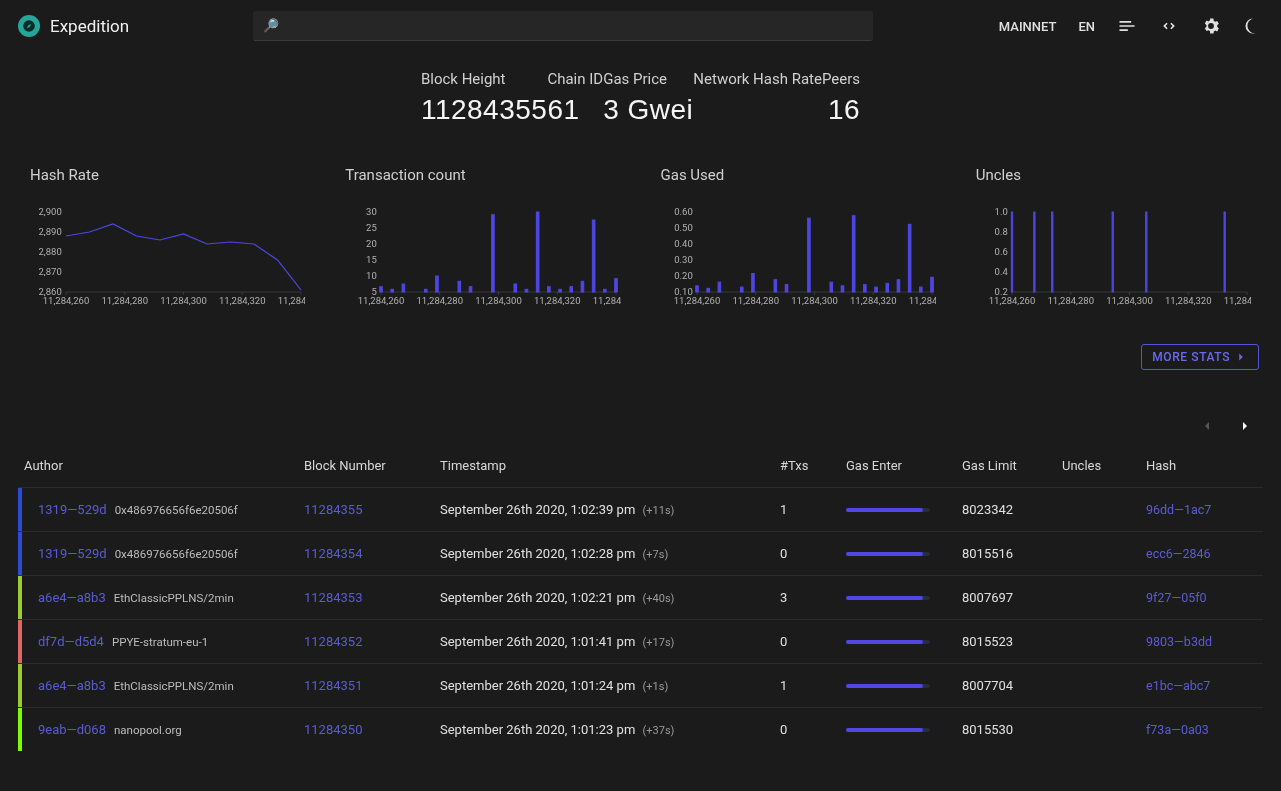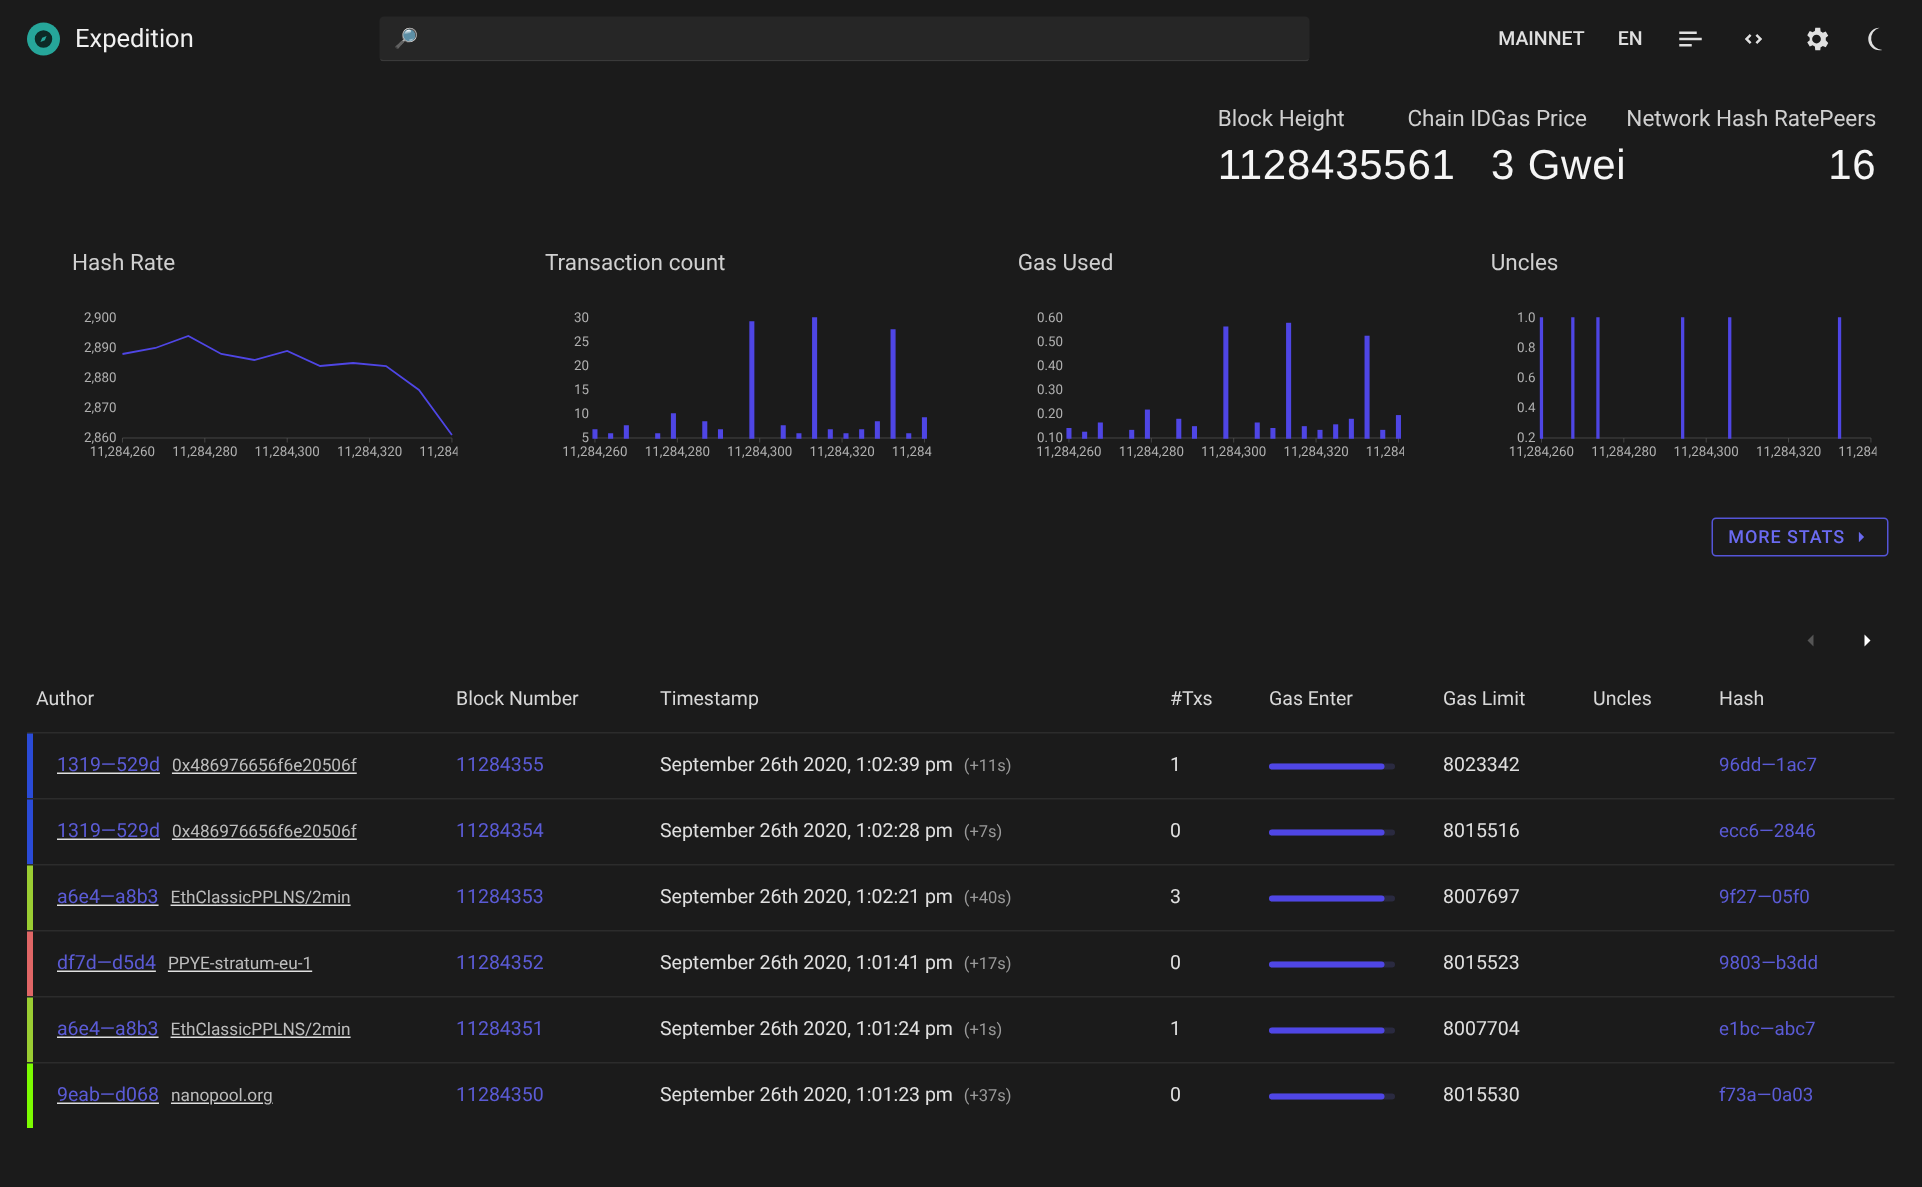--- a/index.html
+++ b/index.html
@@ -44,33 +44,33 @@
   .search-input::placeholder { color:#888; }
   .header-right {
     margin-left:auto; display:flex; align-items:center; gap:22px;
     color:#e0e0e0; font-size:13px; font-weight:500;
   }
   .hdr-btn { cursor:pointer; display:flex; align-items:center; justify-content:center; }
   .icon-svg { width:20px; height:20px; fill:#e0e0e0; }
 
   
   .stats-row {
-    display:flex; justify-content:flex-end;
+    display:flex; justify-content:center;
     padding: 18px 30px 10px 30px;
   }
   .stat-block { display:flex; flex-direction:column; gap:6px; }
   .stat-label { font-size:15px; color:#d0d0d0; font-weight:400;}
   .stat-value { font-size:28px; color:#f5f5f5; font-weight:400; letter-spacing:0.5px; font-family: "Helvetica Neue", Arial, sans-serif;}
   .stat-block.right { text-align:right; align-items:flex-end;}
 
   
   .charts-row {
     display:flex; gap: 40px; padding: 30px 30px 10px 30px;
   }
-  .chart-cell { flex:1;margin-left:18px; }
+  .chart-cell { flex:1; }
   .chart-title { font-size:15px; color:#d0d0d0; margin-bottom:22px; }
   .chart-svg { width:100%; height:105px; }
   .y-tick { fill:#b0b0b0; font-size:9px; }
   .x-tick { fill:#b0b0b0; font-size:9px; }
   .bar-rect, .bar-line { fill:#4f46e5; stroke:#4f46e5; }
   .line-path { fill:none; stroke:#4f46e5; stroke-width:1.2; }
 
   
   .more-stats-row { display:flex; justify-content:flex-end; padding: 20px 22px 6px 0;}
   .more-stats-btn {
@@ -90,21 +90,21 @@
 
   
   .table-wrap { padding: 8px 18px 0 18px; }
   table { width:100%; border-collapse:collapse; table-layout:fixed;}
   th { text-align:left; font-weight:400; color:#d8d8d8; font-size:13px; padding:10px 6px 14px 6px; }
   td { padding: 14px 6px; font-size:13px; border-top:1px solid #2c2c2c; vertical-align:middle;}
   tr.block-row { position:relative; }
   .color-strip {
     position:absolute; left:0; top:0; bottom:0; width:4px;
   }
-  .author-cell { display:flex; align-items:flex-start; gap:8px; position:relative; padding-left:14px;text-decoration:underline;}
+  .author-cell { display:flex; align-items:center; gap:8px; position:relative; padding-left:14px;}
   .hash-link { color:#5b5bd6; cursor:pointer; font-size:13px;}
   .hash-link-sm { color:#5b5bd6; cursor:pointer; font-size:12.5px;}
   .author-extra { color:#bcbcbc; font-size:11.5px; }
   .ts-cell { color:#e0e0e0; }
   .ts-delta { color:#9a9a9a; font-size:11px; margin-left:4px;}
   .gas-bar-wrap { width:84px; height:4px; background:#2a2a40; border-radius:2px; position:relative;}
   .gas-bar-fill { position:absolute; left:0; top:0; bottom:0; background:#4f46e5; border-radius:2px;}
   col.c-author { width:280px;}
   col.c-block  { width:136px;}
   col.c-ts     { width:340px;}

